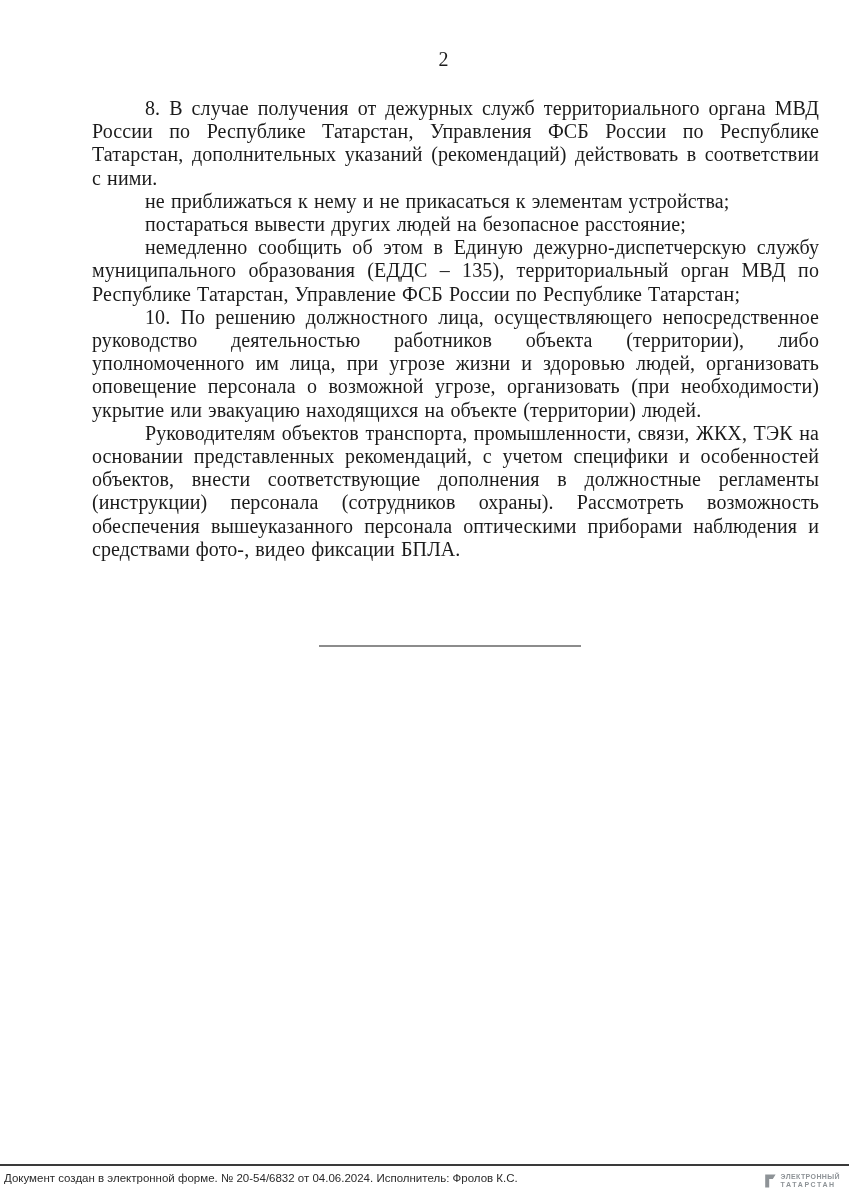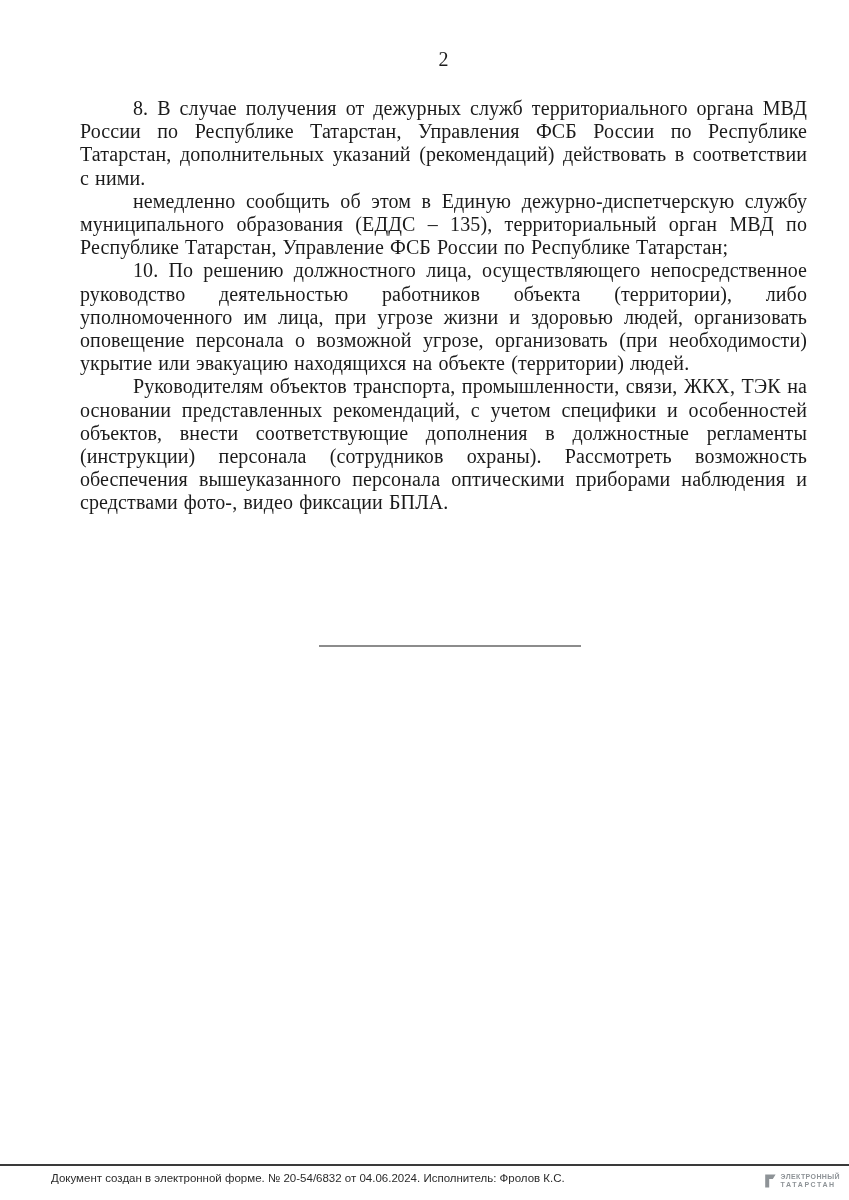--- a/index.html
+++ b/index.html
@@ -20,21 +20,21 @@
     top: 48px;
     left: 80px;
     width: 727px;
     text-align: center;
     font-size: 20px;
     color: #1b1b1b;
   }
   .body-text {
     position: absolute;
     top: 97px;
-    left: 80px;
+    left: 92px;
     width: 727px;
     color: #1b1b1b;
   }
   .body-text p {
     margin: 0;
     font-size: 20px;
     line-height: 23.2px;
     text-align: justify;
     text-indent: 53px;
     letter-spacing: 0.1px;
@@ -57,21 +57,20 @@
     border-top: 2px solid #3a3a3a;
     font-family: "Liberation Sans", sans-serif;
   }
   .footer-meta {
     position: absolute;
     left: 4px;
     top: 5px;
     font-size: 11.5px;
     line-height: 14px;
     color: #2a2a2a;
-    margin-left: 47px;
   }
   .footer-logo {
     position: absolute;
     right: 9px;
     top: 7px;
     display: flex;
     align-items: center;
     gap: 3px;
     color: #8e9397;
   }
@@ -100,20 +99,22 @@
 </style>
 </head>
 <body>
 
 <div class="page">
 
   <div class="page-number">2</div>
 
   <div class="body-text">
     <p>8. В случае получения от дежурных служб территориального органа МВД России по Республике Татарстан, Управления ФСБ России по Республике Татарстан, дополнительных указаний (рекомендаций) действовать в соответствии с ними.</p>
+    <p>не приближаться к нему и не прикасаться к элементам устройства;</p>
+    <p>постараться вывести других людей на безопасное расстояние;</p>
     <p>немедленно сообщить об этом в Единую дежурно-диспетчерскую службу муниципального образования (ЕДДС – 135), территориальный орган МВД по Республике Татарстан, Управление ФСБ России по Республике Татарстан;</p>
     <p>10. По решению должностного лица, осуществляющего непосредственное руководство деятельностью работников объекта (территории), либо уполномоченного им лица, при угрозе жизни и здоровью людей, организовать оповещение персонала о возможной угрозе, организовать (при необходимости) укрытие или эвакуацию находящихся на объекте (территории) людей.</p>
     <p>Руководителям объектов транспорта, промышленности, связи, ЖКХ, ТЭК на основании представленных рекомендаций, с учетом специфики и особенностей объектов, внести соответствующие дополнения в должностные регламенты (инструкции) персонала (сотрудников охраны). Рассмотреть возможность обеспечения вышеуказанного персонала оптическими приборами наблюдения и средствами фото-, видео фиксации БПЛА.</p>
   </div>
 
   <div class="signature-line"></div>
 
   <div class="footer">
     <div class="footer-meta">
       <div>Документ создан в электронной форме. № 20-54/6832 от 04.06.2024. Исполнитель: Фролов К.С.</div>

